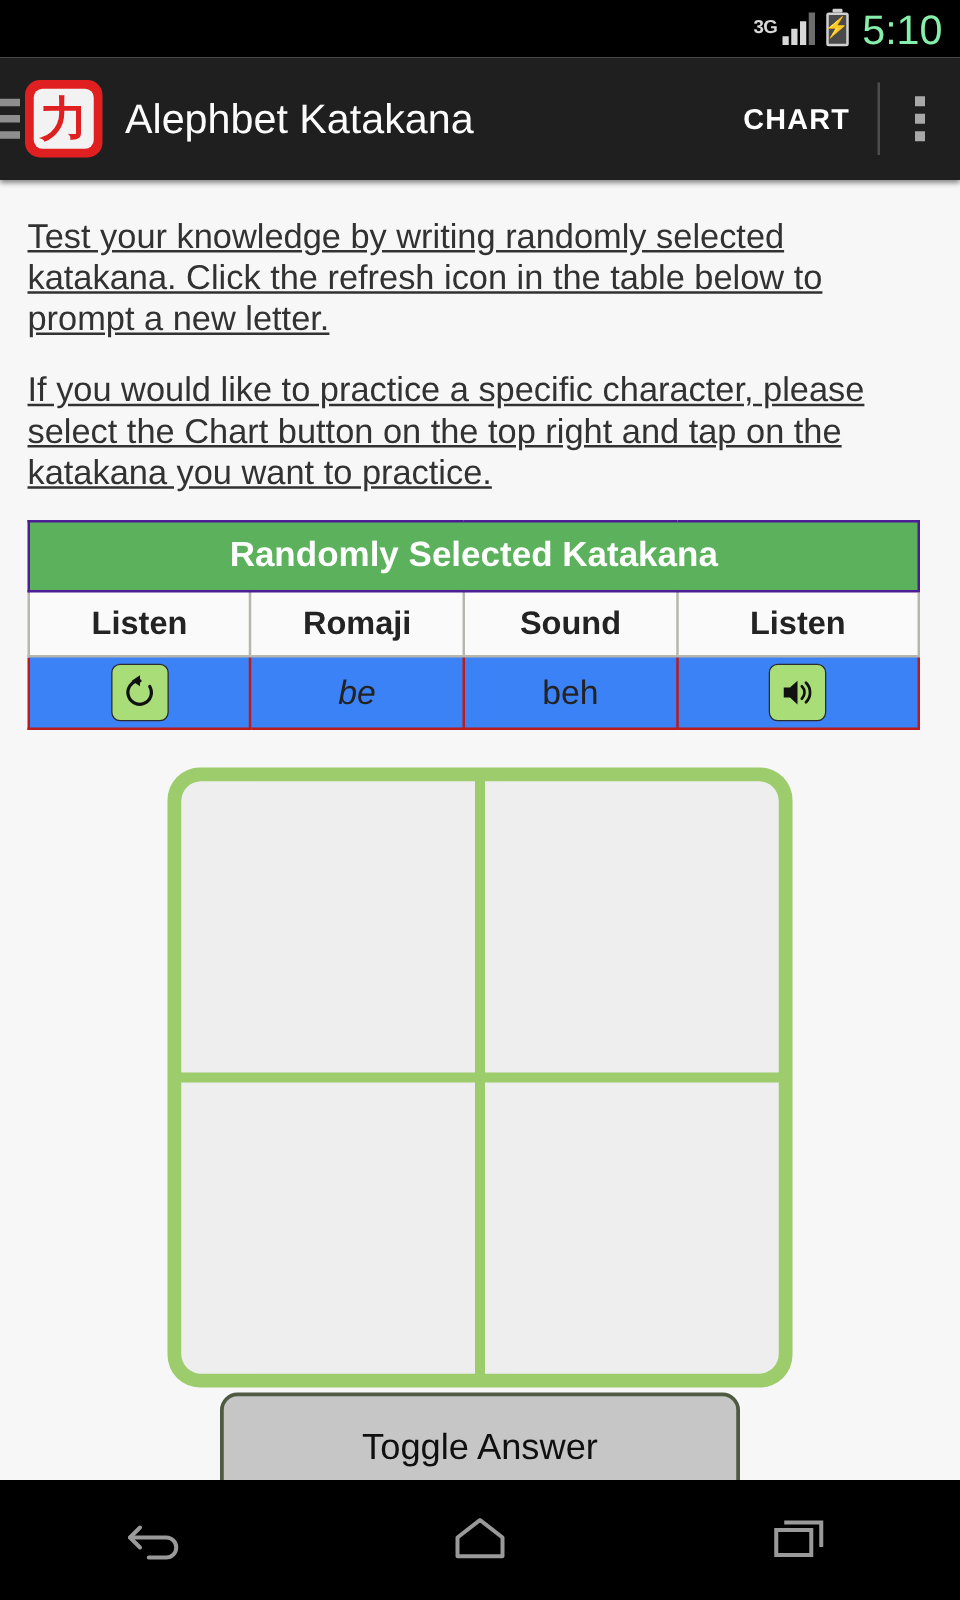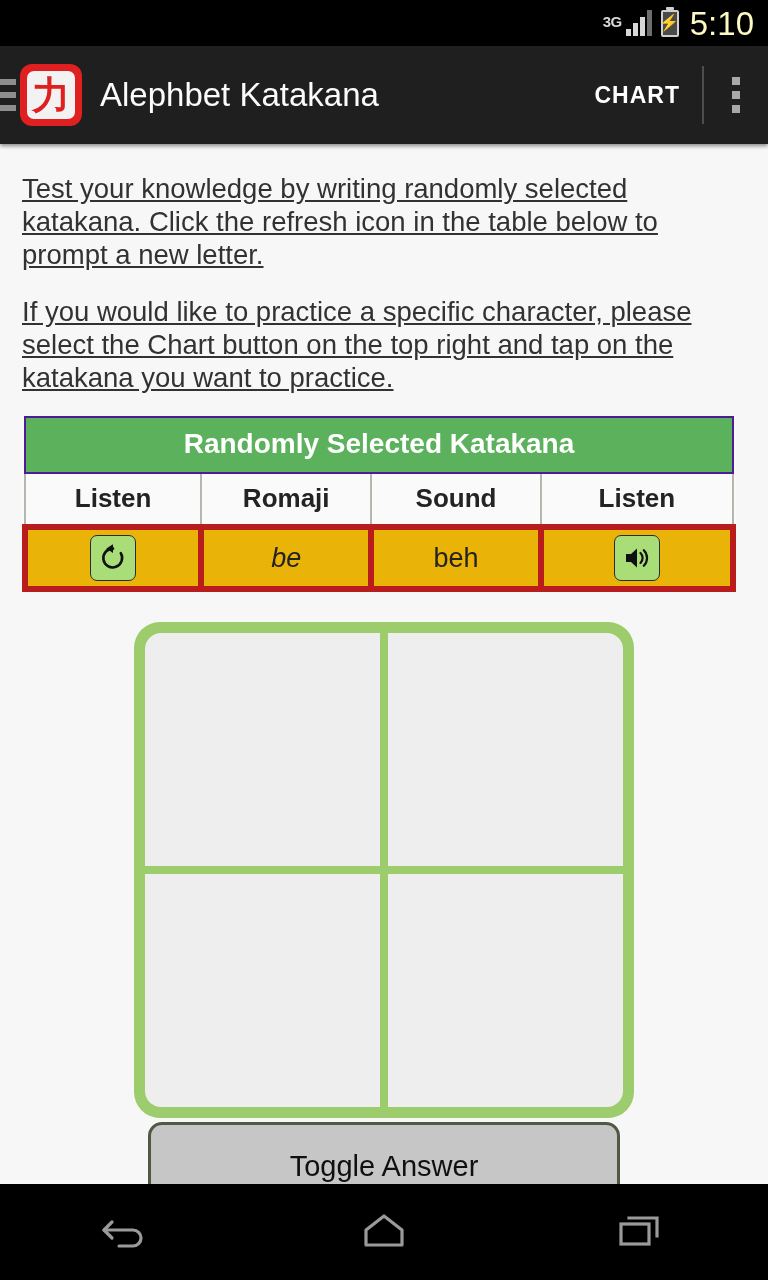--- a/index.html
+++ b/index.html
@@ -77,21 +77,21 @@
     height: 3px;
     background: #d0d0d0;
     border-radius: 1px;
   }
   .battery .bolt {
     color: #e8e8e8;
     font-size: 16px;
     line-height: 1;
   }
   .clock {
-    color: #fef9c3;
+    color: #86efac;
     font-size: 33px;
     line-height: 1;
     letter-spacing: 0px;
     margin-left: 2px;
   }
 
   
   .action-bar {
     height: 98px;
     background: #1f1f1f;
@@ -214,22 +214,22 @@
   .kana-table th {
     background: #fafafa;
     border: 2px solid #b6b6ae;
     color: #232323;
     font-size: 26px;
     font-weight: bold;
     text-align: center;
     padding: 9px 0 10px 0;
   }
   .kana-table td.cell {
-    border: 6px solid #b91c1c;
-    background: #eab308;
+    border: 2px solid #b91c1c;
+    background: #3b82f6;
     text-align: center;
     height: 56px;
     color: #232323;
     font-size: 27px;
     padding: 0;
   }
   .kana-table td.romaji { font-style: italic; }
   .col-refresh { width: 186px; }
   .col-romaji  { width: 178px; }
   .col-sound   { width: 178px; }
@@ -265,21 +265,21 @@
     background: #eeeeee;
   }
   .quad.tl { border-top-left-radius: 16px; }
   .quad.tr { border-top-right-radius: 16px; }
   .quad.bl { border-bottom-left-radius: 16px; }
   .quad.br { border-bottom-right-radius: 16px; }
 
   
   .btn-row {
     margin: 4px auto 0 auto;
-    width: 472px;
+    width: 416px;
     display: flex;
     gap: 20px;
   }
   .btn {
     flex: 1 1 0;
     height: 88px;
     background: #c6c6c6;
     border: 3px solid #4e5a42;
     border-radius: 14px;
     box-sizing: border-box;

